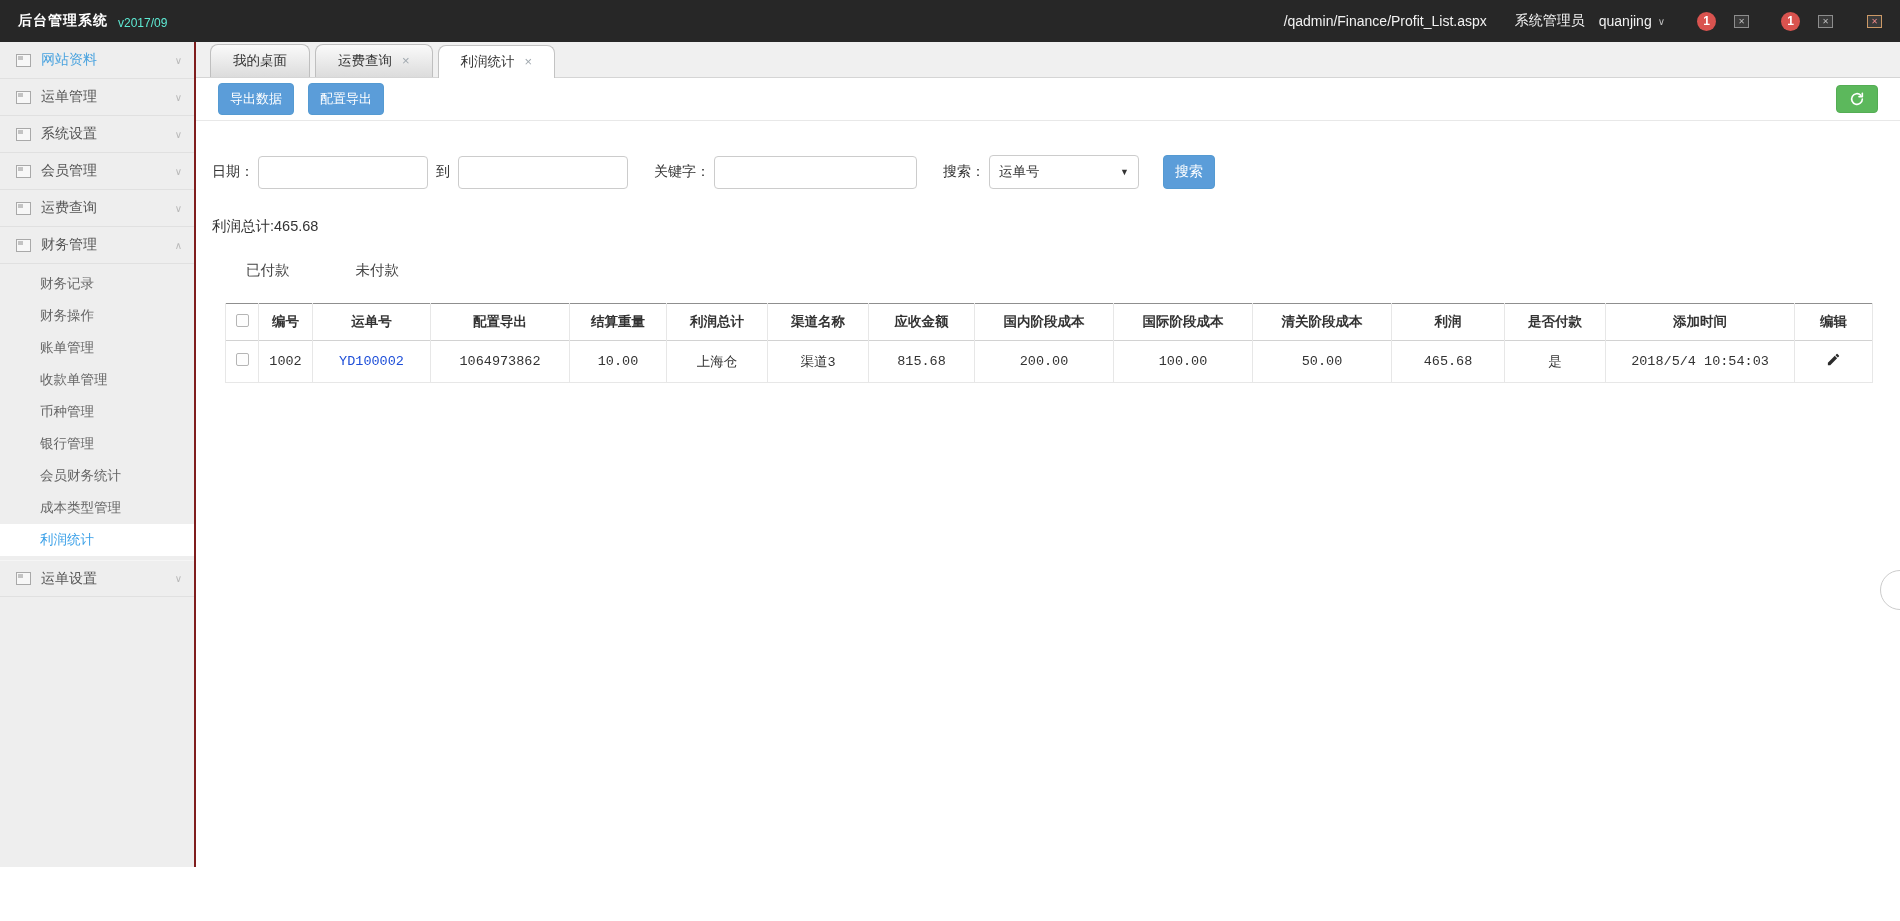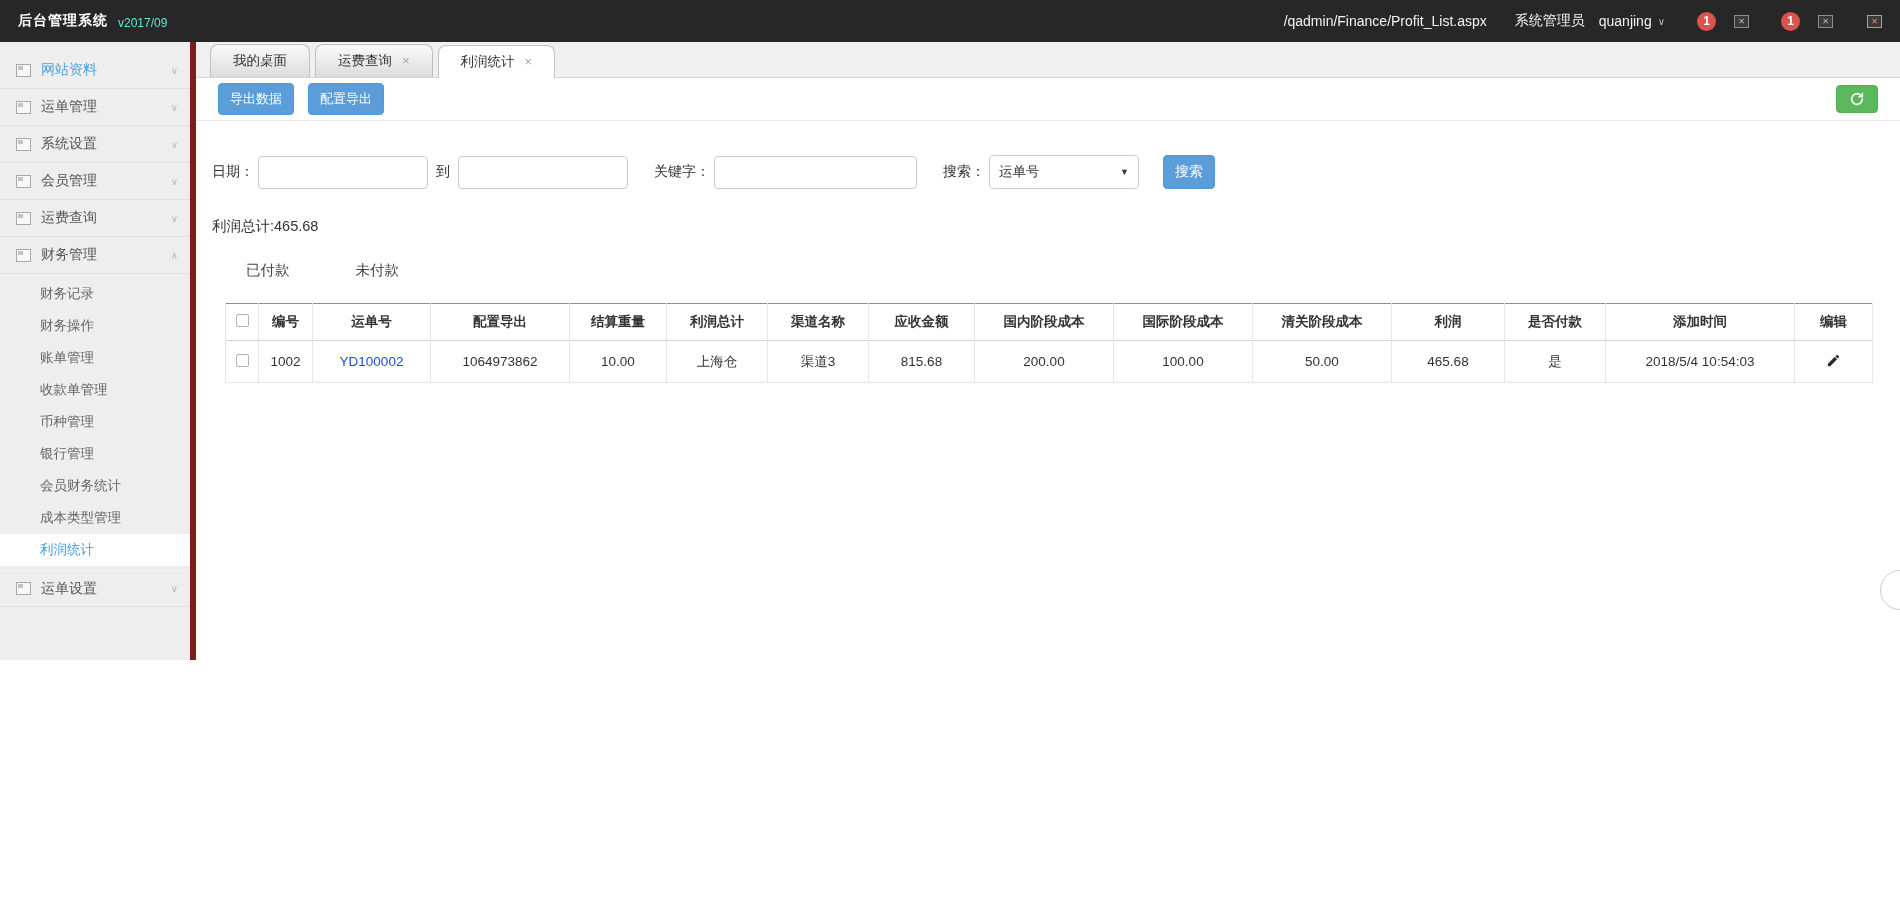--- a/index.html
+++ b/index.html
@@ -19,22 +19,22 @@
   .topbar .user .chev { font-size:10px; color:#bdbdbd; }
   .badge { min-width:19px; height:19px; border-radius:50%; background:#d9534f; color:#fff;
     font-size:12px; font-weight:bold; display:flex; align-items:center; justify-content:center;
     margin-left:18px; cursor:pointer; }
   .broken-img { width:15px; height:13px; border:1px solid #8d8d8d; background:#3a3a3a;
     display:flex; align-items:center; justify-content:center; font-size:8px; color:#bdbdbd;
     margin-left:4px; cursor:pointer; }
   .broken-img.redish { border-color:#c96; color:#e88; margin-left:20px; }
 
   
-  .sidebar { position:absolute; left:0; top:42px; width:196px; height:618px;
-    background:#eee; border-right:6px solid #7f1d1d; padding-top:10px; }
+  .sidebar { position:absolute; left:0; top:42px; width:196px; height:825px;
+    background:#eee; border-right:2px solid #7f1d1d; padding-top:0; }
   .side-item { height:37px; display:flex; align-items:center; padding:0 12px 0 16px;
     border-bottom:1px solid #e0e0e0; cursor:pointer; color:#555; font-size:14px; }
   .side-item .mini-icon { width:15px; height:13px; border:1px solid #a9a9a9; background:#f7f7f7;
     margin-right:10px; position:relative; flex:none; }
   .side-item .mini-icon::after { content:""; position:absolute; left:1px; top:1px;
     width:5px; height:4px; background:#c3c3c3; }
   .side-item .lbl { flex:1; }
   .side-item .chev { font-size:10px; color:#b9b9b9; }
   .side-item .lbl.blue { color:#4aa3df; }
   .sub-item { height:32px; display:flex; align-items:center; padding-left:40px;
@@ -84,21 +84,21 @@
   .select .arr { font-size:9px; color:#333; }
   .btn-search { margin-left:24px; width:52px; height:34px; background:#5b9dd9;
     border:1px solid #549ad2; color:#fff; border-radius:4px; font-size:14px;
     cursor:pointer; font-family:inherit; }
 
   .profit-total { margin:28px 0 0 16px; font-size:14.5px; color:#333; }
 
   .pay-filters { margin:25px 0 0 50px; display:flex; gap:66px; font-size:14.5px; color:#444; }
   .pay-filters span { cursor:pointer; }
 
-  .table-wrap { margin:23px 27px 0 29px; }
+  .table-wrap { margin:23px 27px 0 29px;font-family:Liberation Mono, monospace; }
   table { width:100%; border-collapse:collapse; table-layout:fixed; }
   thead tr { border-top:1px solid #8f8f8f; border-bottom:1px solid #d2d2d2; }
   th { height:37px; font-size:13.5px; font-weight:bold; color:#333; text-align:center;
     border-right:1px solid #e7e7e7; background:#fff; }
   th:first-child, td:first-child { border-left:1px solid #e7e7e7; }
   td { height:42px; font-size:13.5px; color:#333; text-align:center;
     border-right:1px solid #e7e7e7; border-bottom:1px solid #e7e7e7; }
   .cbx { width:13px; height:13px; border:1px solid #b5b5b5; border-radius:2px;
     background:#fdfdfd; display:inline-block; cursor:pointer; }
   a.waybill { color:#1d4ed8; text-decoration:none; cursor:pointer; }

